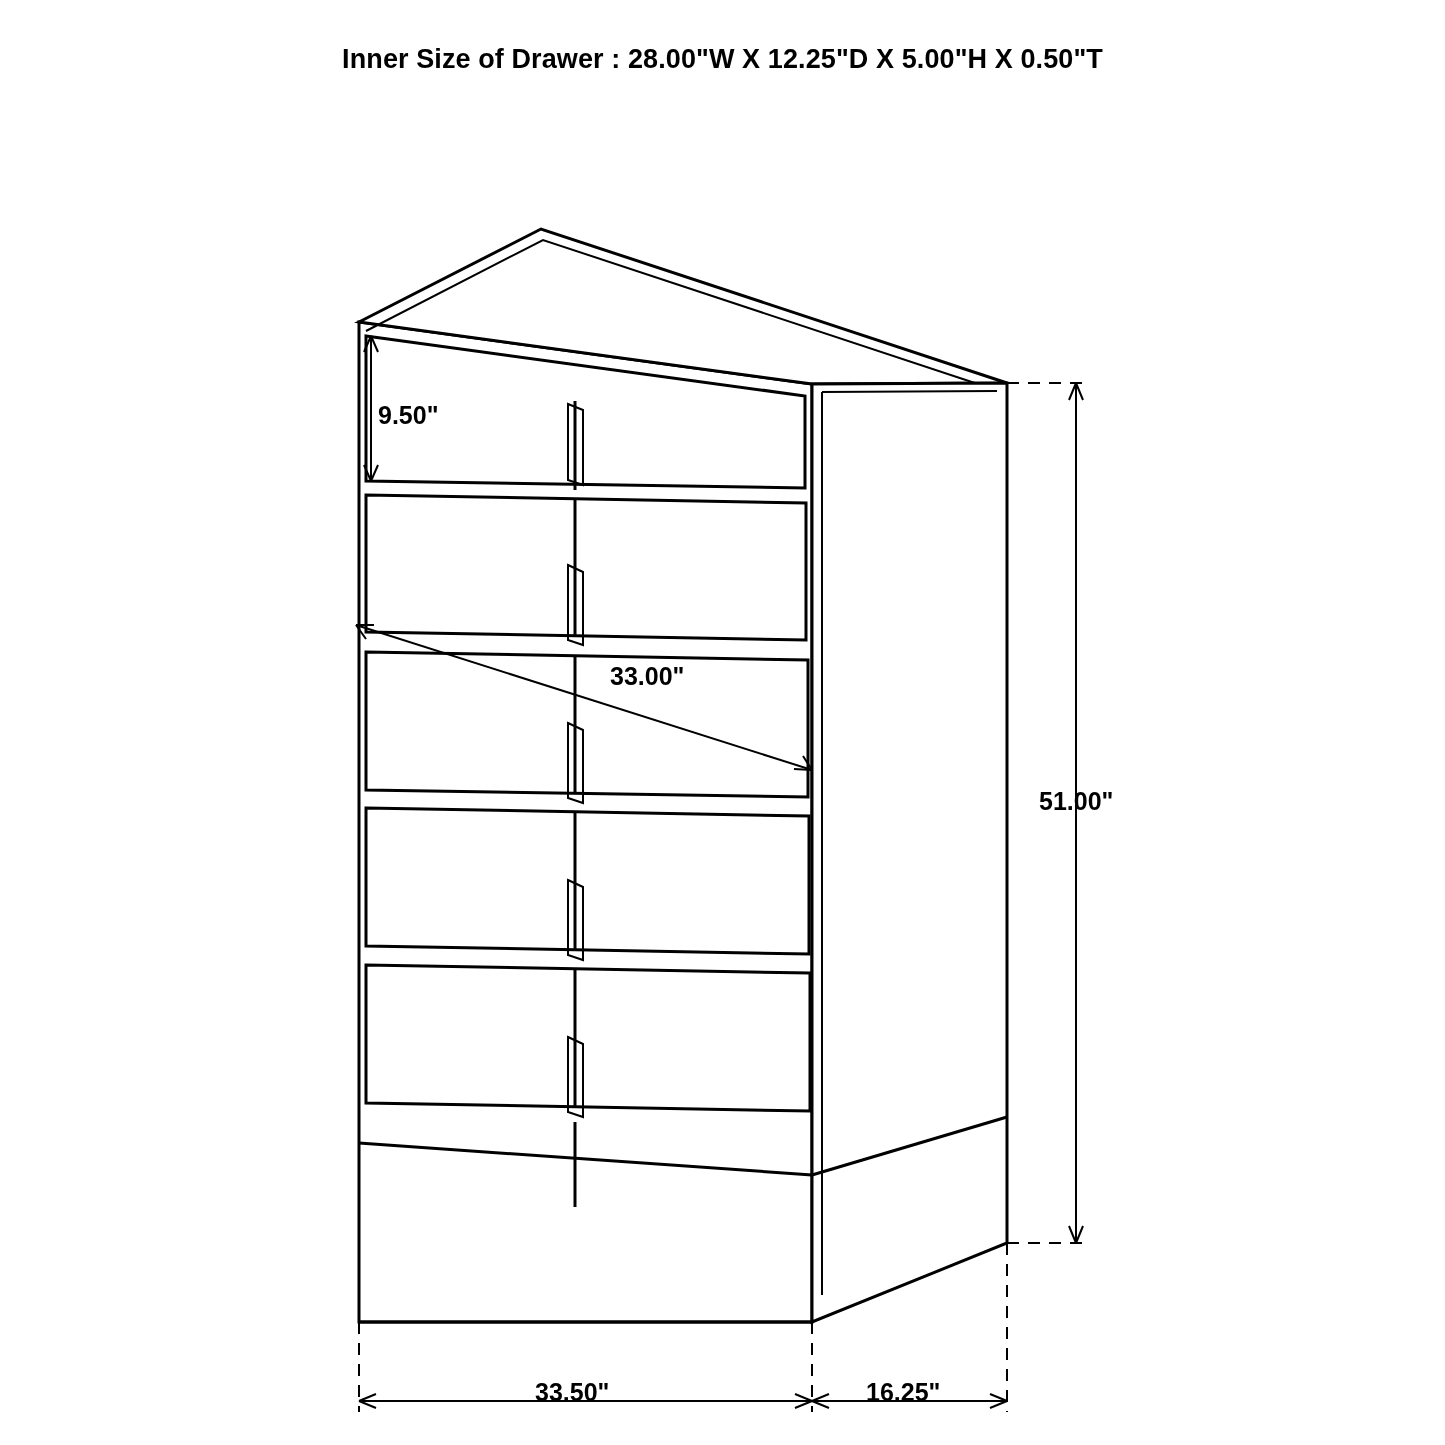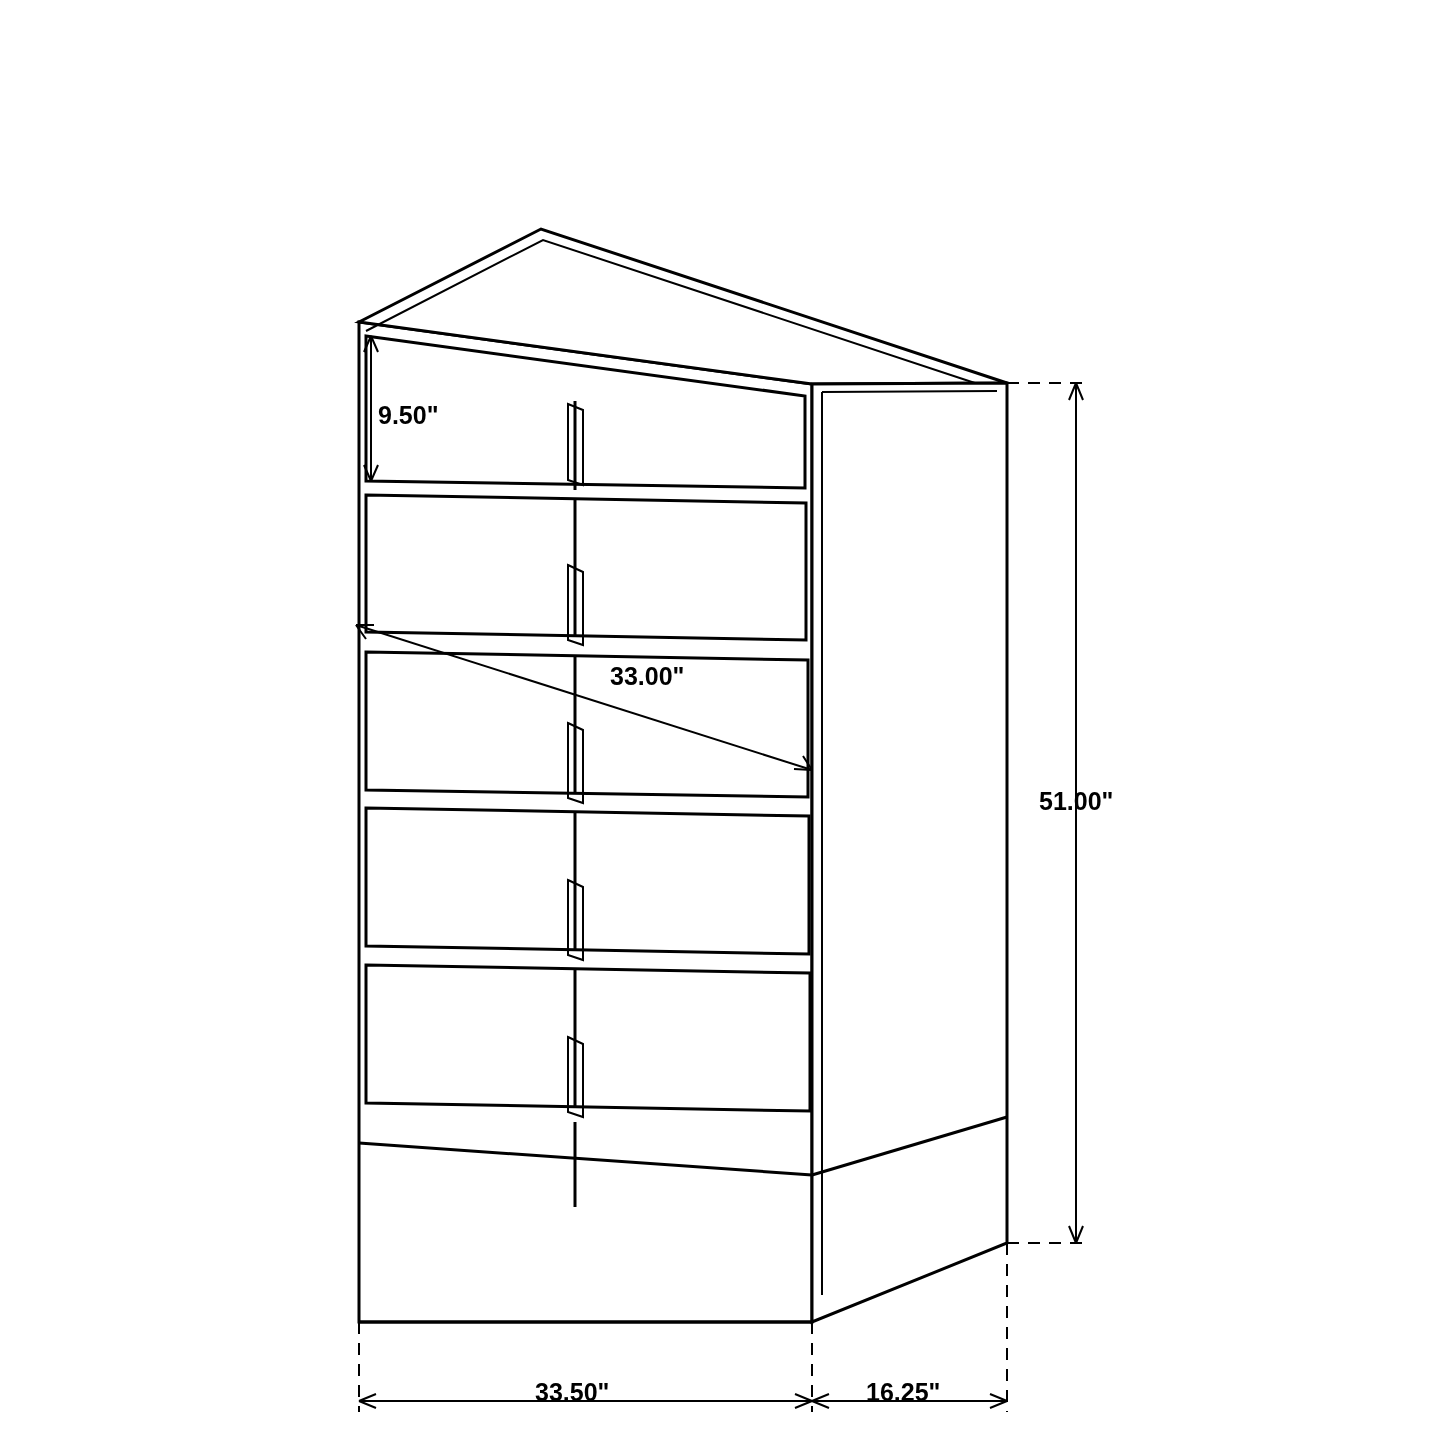--- a/index.html
+++ b/index.html
@@ -49,20 +49,21 @@
   #label-width-front  { left: 610px;  top: 662px; }
   #label-total-height { left: 1039px; top: 787px; }
   #label-total-width  { left: 535px;  top: 1378px; }
   #label-depth        { left: 866px;  top: 1378px; }
 </style>
 </head>
 <body>
 
 <div id="diagram-root">
 
+  <div class="title">Inner Size of Drawer : 28.00"W X 12.25"D X 5.00"H X 0.50"T</div>
 
   <svg width="1445" height="1445" viewBox="0 0 1445 1445">
     <g fill="none" stroke="#000000" stroke-width="3" stroke-linejoin="miter" stroke-linecap="butt">
 
       <g>
         <path d="M359,322 L812,384 L812,1322 L359,1322 Z" fill="#ffffff"></path>
       </g>
 
       <g>
         <path d="M359,322 L541,229 L1007,383 L812,384 Z" fill="#ffffff"></path>

